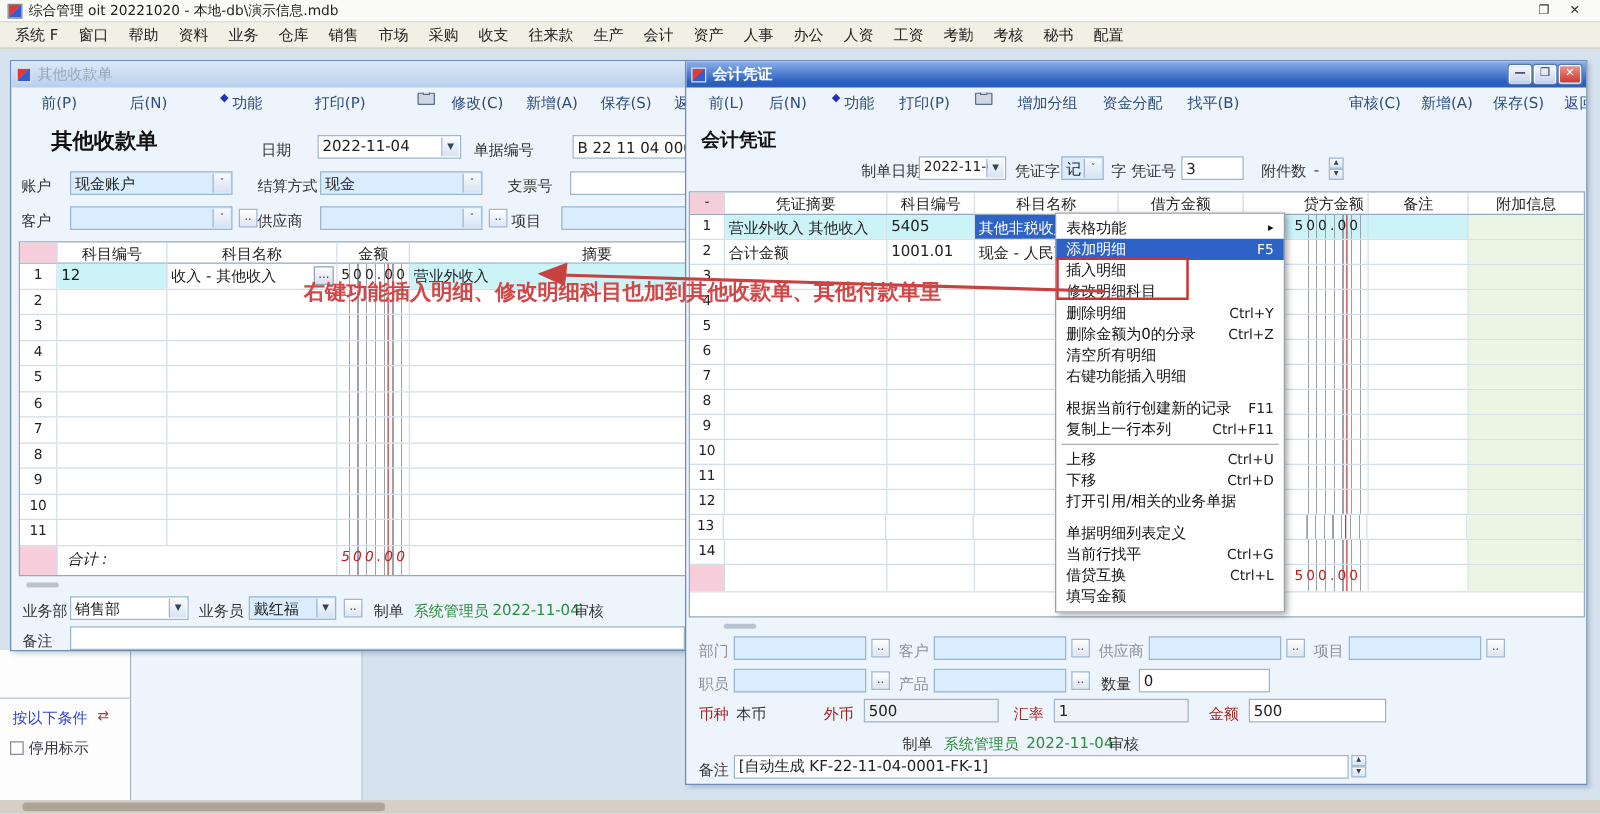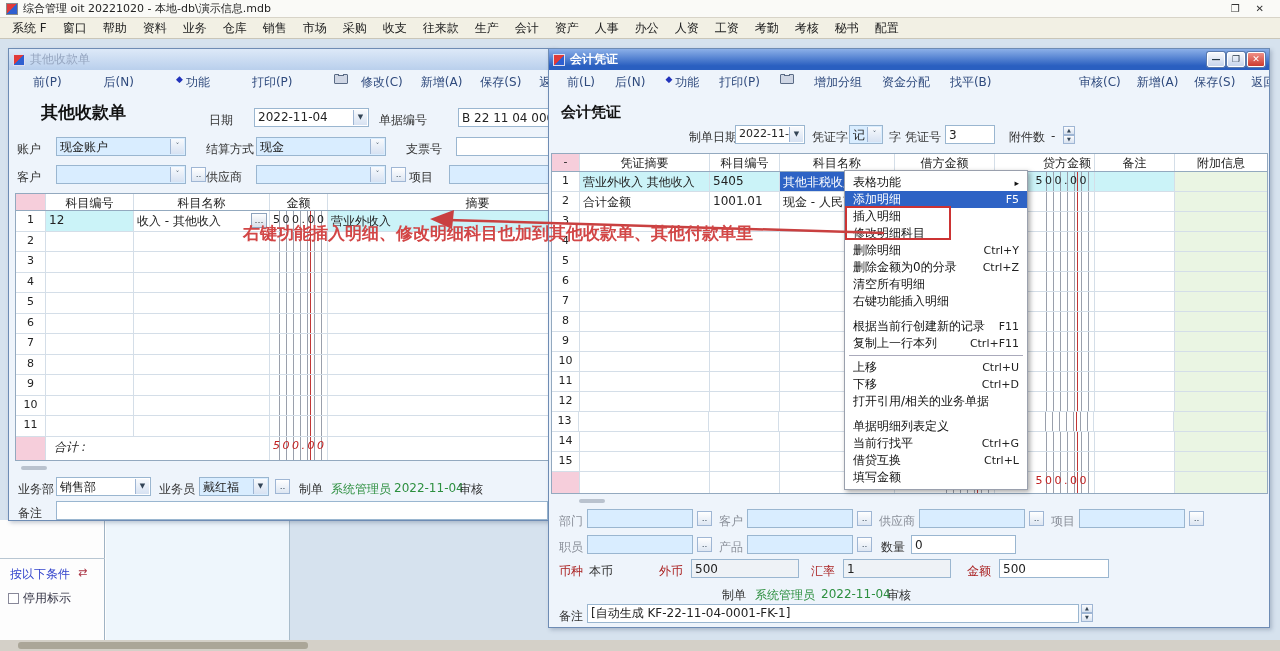--- a/index.html
+++ b/index.html
@@ -549,30 +549,20 @@
       <div class="grow" style="height: 20px;">
         <div class="gcell rowno" style="width: 28px;">14</div>
         <div class="gcell " style="width: 130px;"></div>
         <div class="gcell " style="width: 70px;"></div>
         <div class="gcell " style="width: 115px;"></div>
         <div class="gcell amt" style="width: 100px;"></div>
         <div class="gcell amt" style="width: 100px;"></div>
         <div class="gcell " style="width: 80px;"></div>
         <div class="gcell greencell" style="width: 93px;"></div>
       </div>
-      <div class="grow" style="height: 20px;">
-        <div class="gcell rowno" style="width: 28px;">15</div>
-        <div class="gcell " style="width: 130px;"></div>
-        <div class="gcell " style="width: 70px;"></div>
-        <div class="gcell " style="width: 115px;"></div>
-        <div class="gcell amt" style="width: 100px;"></div>
-        <div class="gcell amt" style="width: 100px;"></div>
-        <div class="gcell " style="width: 80px;"></div>
-        <div class="gcell greencell" style="width: 93px;"></div>
-      </div>
       <div class="grow" style="height: 22px;">
         <div class="gcell rowno pinkcell" style="width: 28px;"></div>
         <div class="gcell " style="width: 130px;"></div>
         <div class="gcell " style="width: 70px;"></div>
         <div class="gcell " style="width: 115px;"></div>
         <div class="gcell amt redtxt" style="width: 100px;">500.00</div>
         <div class="gcell amt redtxt" style="width: 100px;">500.00</div>
         <div class="gcell " style="width: 80px;"></div>
         <div class="gcell greencell" style="width: 93px;"></div>
       </div>

